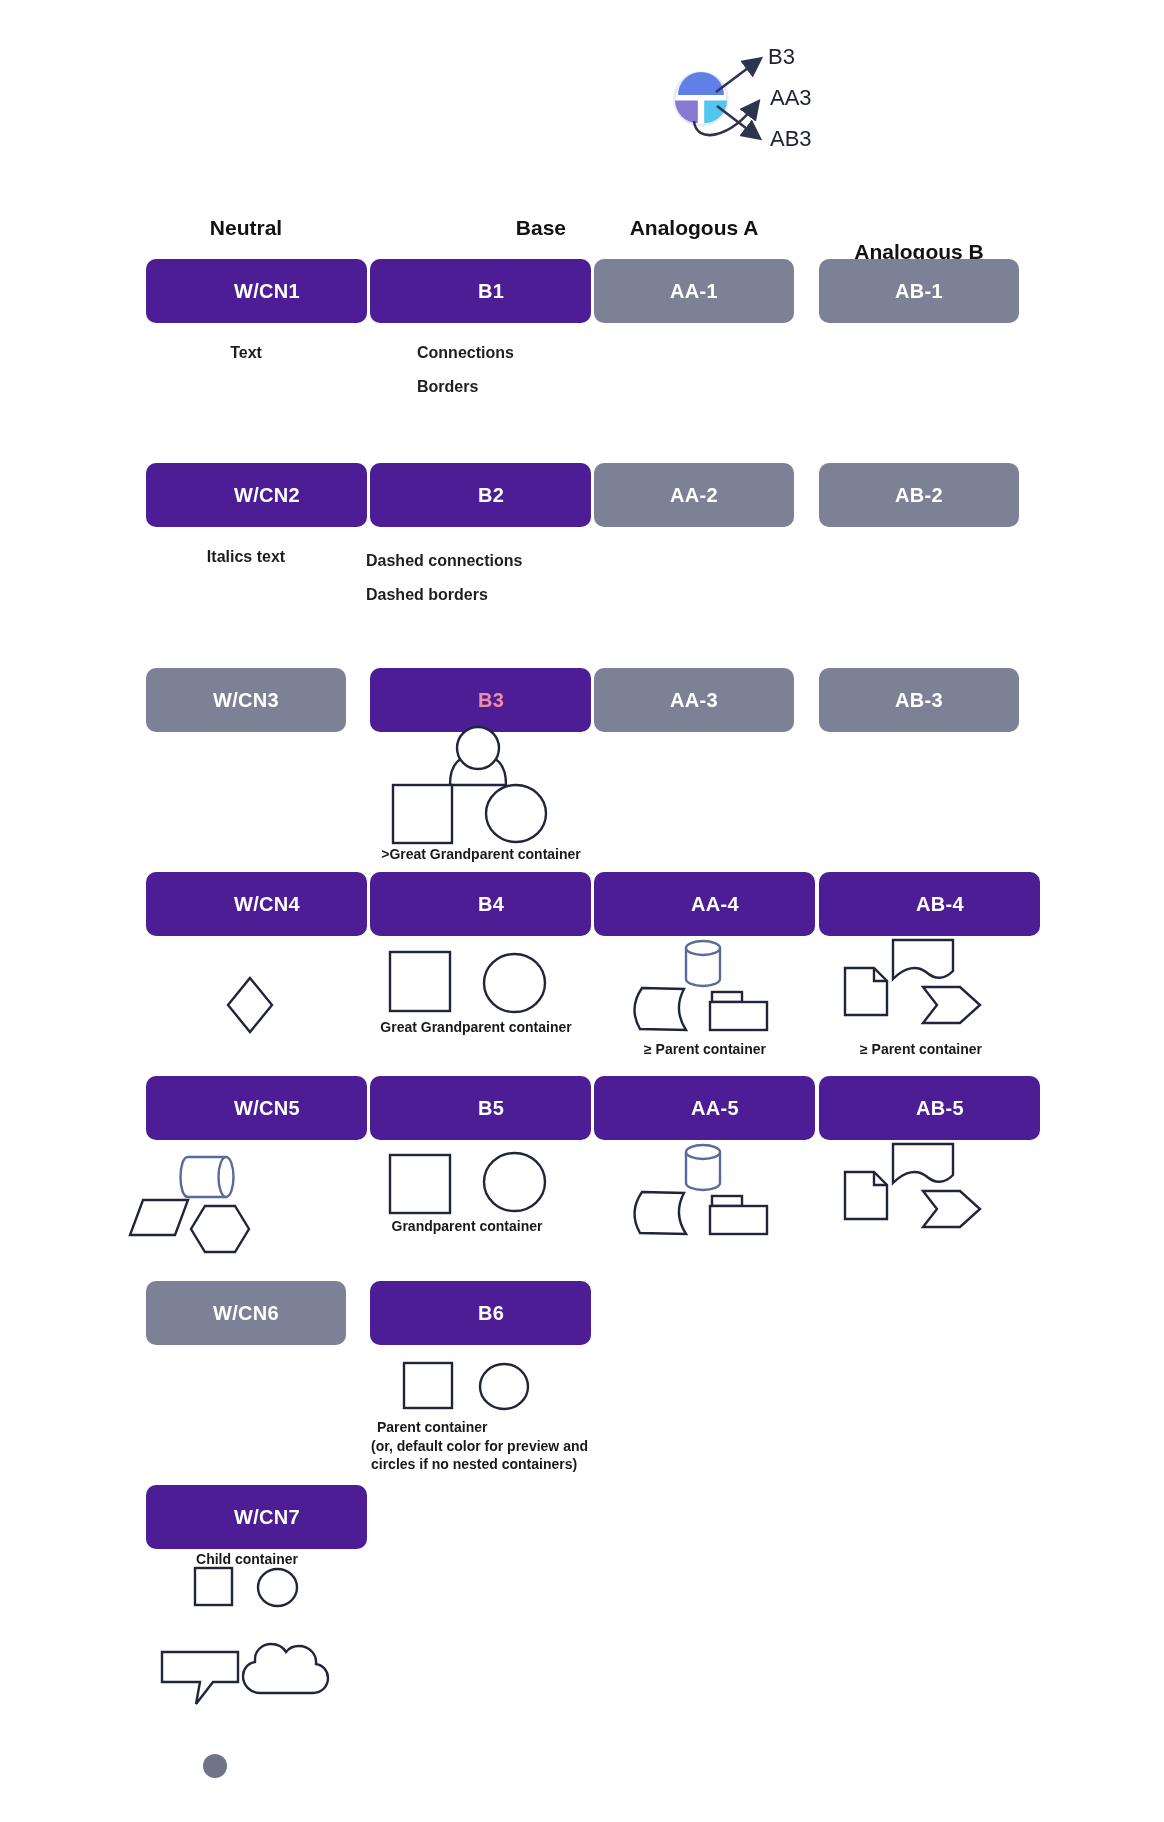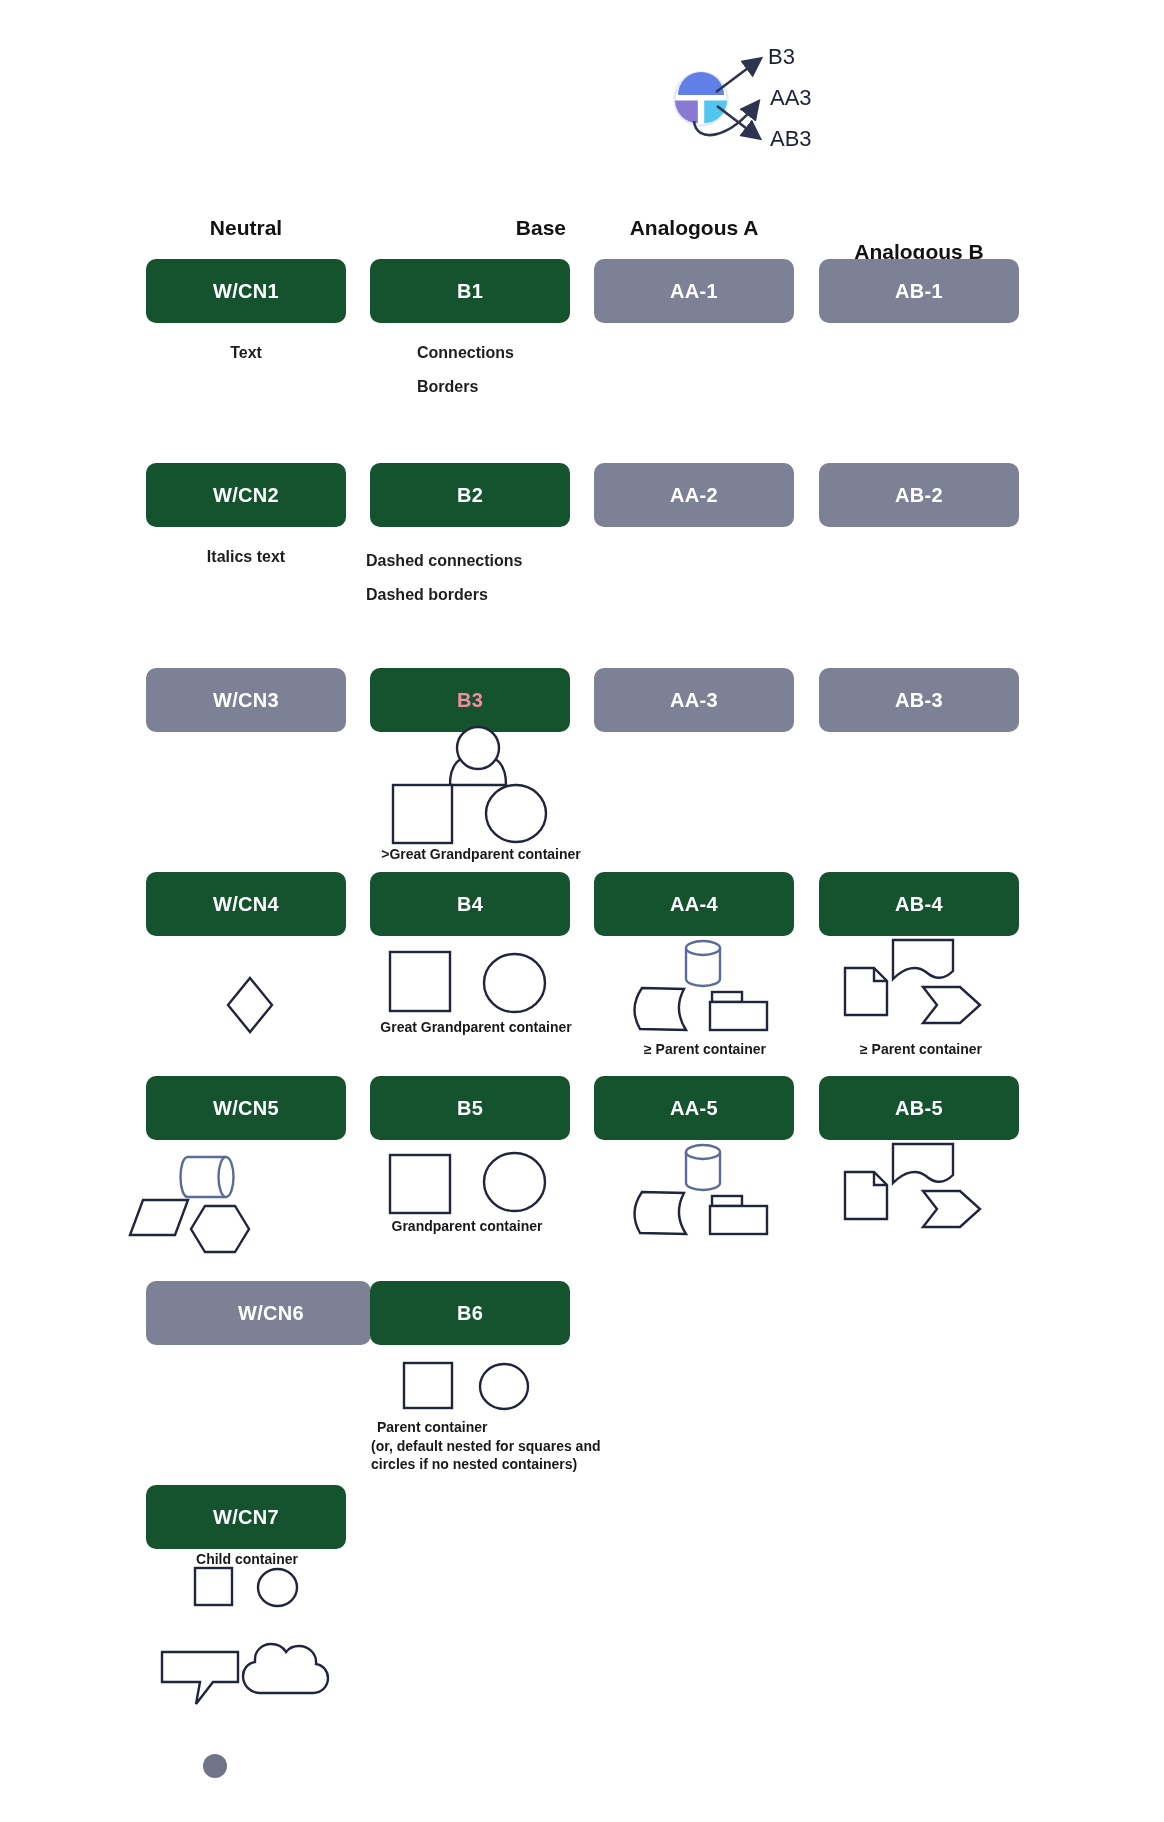--- a/index.html
+++ b/index.html
@@ -12,21 +12,21 @@
   .title{left:290px;top:84px;width:370px;text-align:right;font-size:26px;font-weight:500;color:#2d2d2d;}
   .dot-label{font-size:22px;font-weight:500;color:#1c2133;}
   
   .col-header{top:216px;width:200px;text-align:center;font-size:21px;font-weight:700;color:#121212;}
   
   .swatch{
     position:absolute;width:200px;height:64px;border-radius:10px;
     display:flex;align-items:center;justify-content:center;
     font-size:20px;font-weight:700;color:#ffffff;letter-spacing:.3px;
   }
-  .swatch.dark{background:#14532d;}
+  .swatch.dark{background:#4c1d95;padding-left:21px;}
   .swatch.gray{background:#7c8195;}
   .swatch.pink-text{color:#ef8da3;}
   
   .note-lg{font-size:16px;font-weight:600;color:#1e1e1e;}
   .note-sm{font-size:14px;font-weight:700;color:#191919;}
   .center{text-align:center;}
   svg{display:block;overflow:visible;}
   .legend-dot{width:24px;height:24px;border-radius:50%;background:#6f7489;}
   .legend-text{font-size:19px;font-weight:700;color:#191919;}
 </style>
@@ -77,21 +77,21 @@
       <div class="swatch gray" style="left: 594px; top: 668px;">AA-3</div>
       <div class="swatch gray" style="left: 819px; top: 668px;">AB-3</div>
       <div class="swatch dark" style="left: 146px; top: 872px;">W/CN4</div>
       <div class="swatch dark" style="left: 370px; top: 872px;">B4</div>
       <div class="swatch dark" style="left: 594px; top: 872px;">AA-4</div>
       <div class="swatch dark" style="left: 819px; top: 872px;">AB-4</div>
       <div class="swatch dark" style="left: 146px; top: 1076px;">W/CN5</div>
       <div class="swatch dark" style="left: 370px; top: 1076px;">B5</div>
       <div class="swatch dark" style="left: 594px; top: 1076px;">AA-5</div>
       <div class="swatch dark" style="left: 819px; top: 1076px;">AB-5</div>
-      <div class="swatch gray" style="left: 146px; top: 1281px; padding-left: 25px;">W/CN6</div>
+      <div class="swatch gray" style="left: 146px; top: 1281px;">W/CN6</div>
       <div class="swatch dark" style="left: 370px; top: 1281px;">B6</div>
       <div class="swatch dark" style="left: 146px; top: 1485px;">W/CN7</div>
     </div>
 
   <div class="abs note-lg center" style="left:146px;top:344px;width:200px;">Text</div>
   <div class="abs note-lg" style="left:417px;top:344px;">Connections</div>
   <div class="abs note-lg" style="left:417px;top:378px;">Borders</div>
 
   <div class="abs note-lg center" style="left:146px;top:548px;width:200px;">Italics text</div>
   <div class="abs note-lg" style="left:366px;top:552px;">Dashed connections</div>
@@ -158,21 +158,21 @@
     <path d="M7,81 V34 H36 L49,47 V81 Z" fill="#ffffff" stroke="#20253c" stroke-width="2.4"></path>
     <path d="M36,34 V47 H49" fill="none" stroke="#20253c" stroke-width="2.4"></path>
     <polygon points="85,53 122,53 142,71 122,89 85,89 99,71" fill="#ffffff" stroke="#20253c" stroke-width="2.4"></polygon>
   </svg>
 
   <svg class="abs" style="left:399px;top:1358px;" width="140" height="56" viewBox="0 0 140 56">
     <rect x="5" y="5" width="48" height="45" fill="#ffffff" stroke="#20253c" stroke-width="2.4"></rect>
     <ellipse cx="105" cy="28.5" rx="24" ry="22.5" fill="#ffffff" stroke="#20253c" stroke-width="2.4"></ellipse>
   </svg>
   <div class="abs note-sm" style="left:371px;top:1419px;margin-left:6px;">Parent container</div>
-  <div class="abs note-sm" style="left:371px;top:1438px;">(or, default nested for squares and</div>
+  <div class="abs note-sm" style="left:371px;top:1438px;">(or, default color for preview and</div>
   <div class="abs note-sm" style="left:371px;top:1456px;">circles if no nested containers)</div>
 
   <div class="abs note-sm center" style="left:147px;top:1551px;width:200px;">Child container</div>
   <svg class="abs" style="left:190px;top:1563px;" width="115" height="50" viewBox="0 0 115 50">
     <rect x="5" y="5" width="37" height="37" fill="#ffffff" stroke="#20253c" stroke-width="2.4"></rect>
     <ellipse cx="87.5" cy="24.5" rx="19.5" ry="18.5" fill="#ffffff" stroke="#20253c" stroke-width="2.4"></ellipse>
   </svg>
 
   <svg class="abs" style="left:155px;top:1638px;" width="180" height="70" viewBox="0 0 180 70">
     <path d="M7,14 H83 V44 H58 L41,66 L45,44 H7 Z" fill="#ffffff" stroke="#20253c" stroke-width="2.4"></path>

